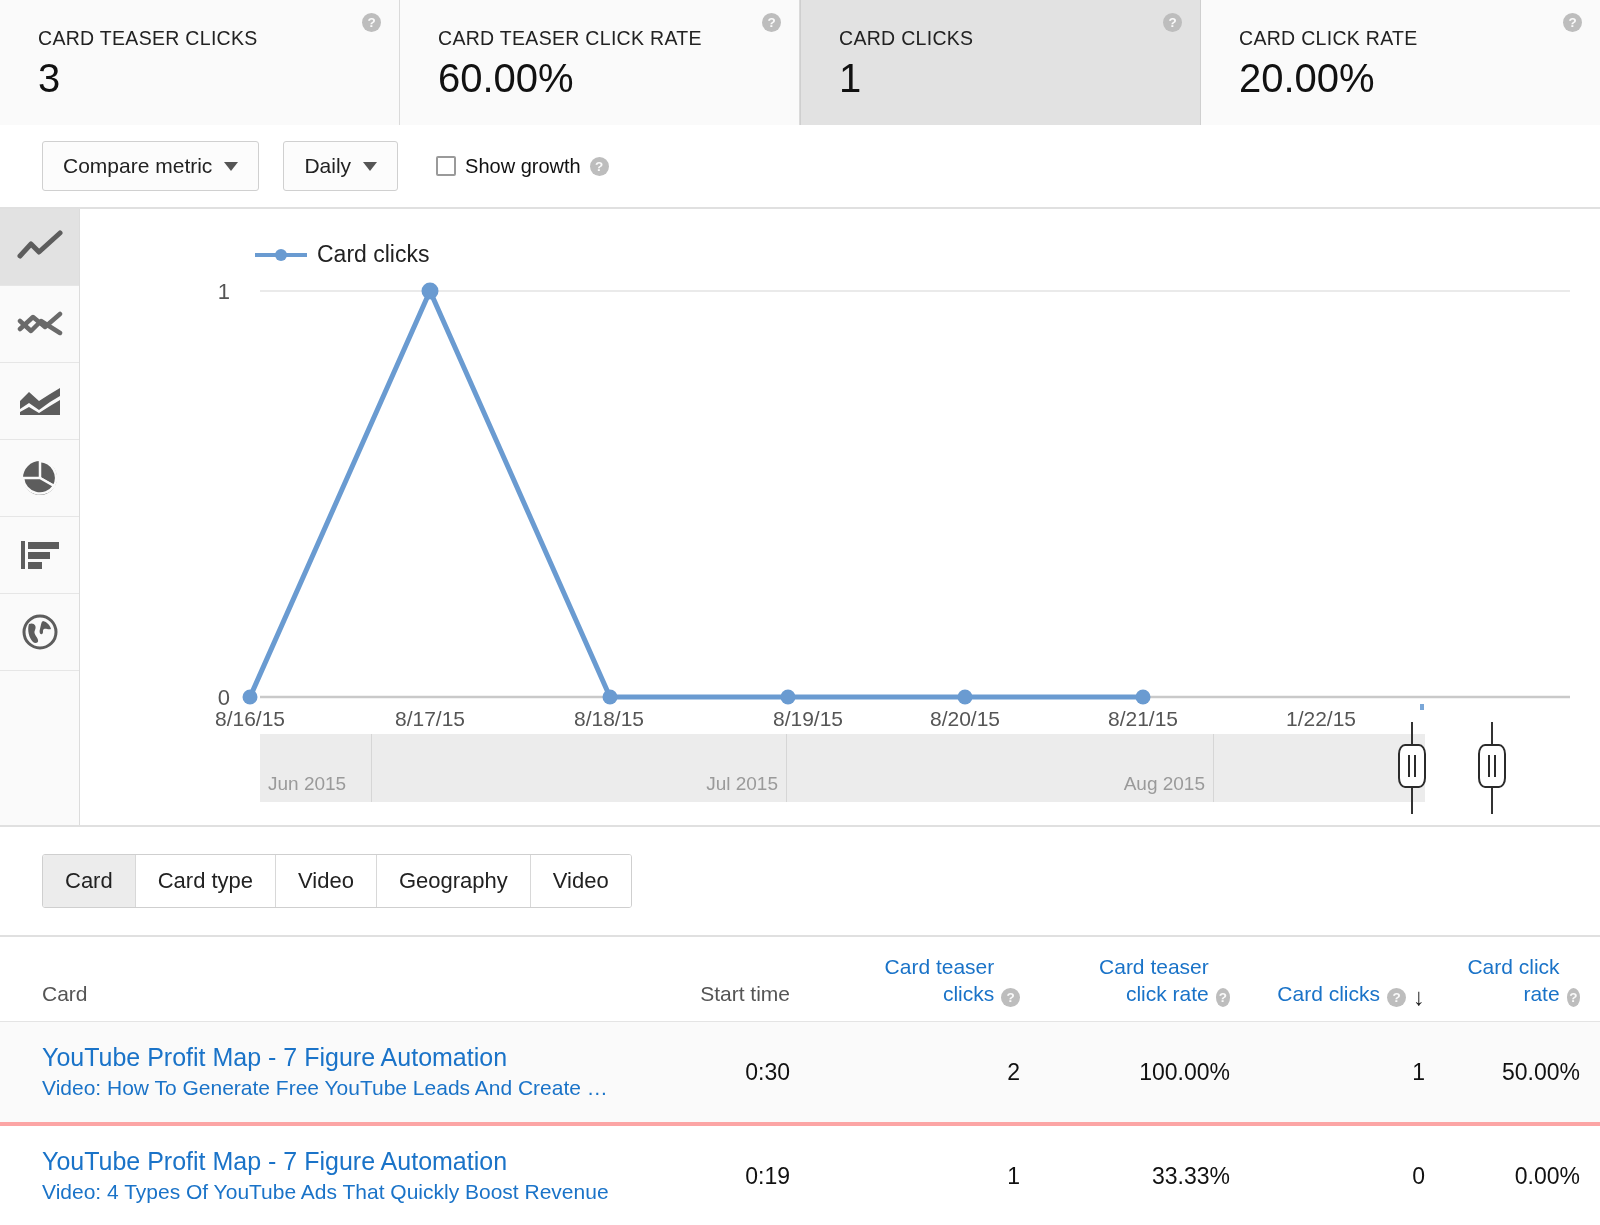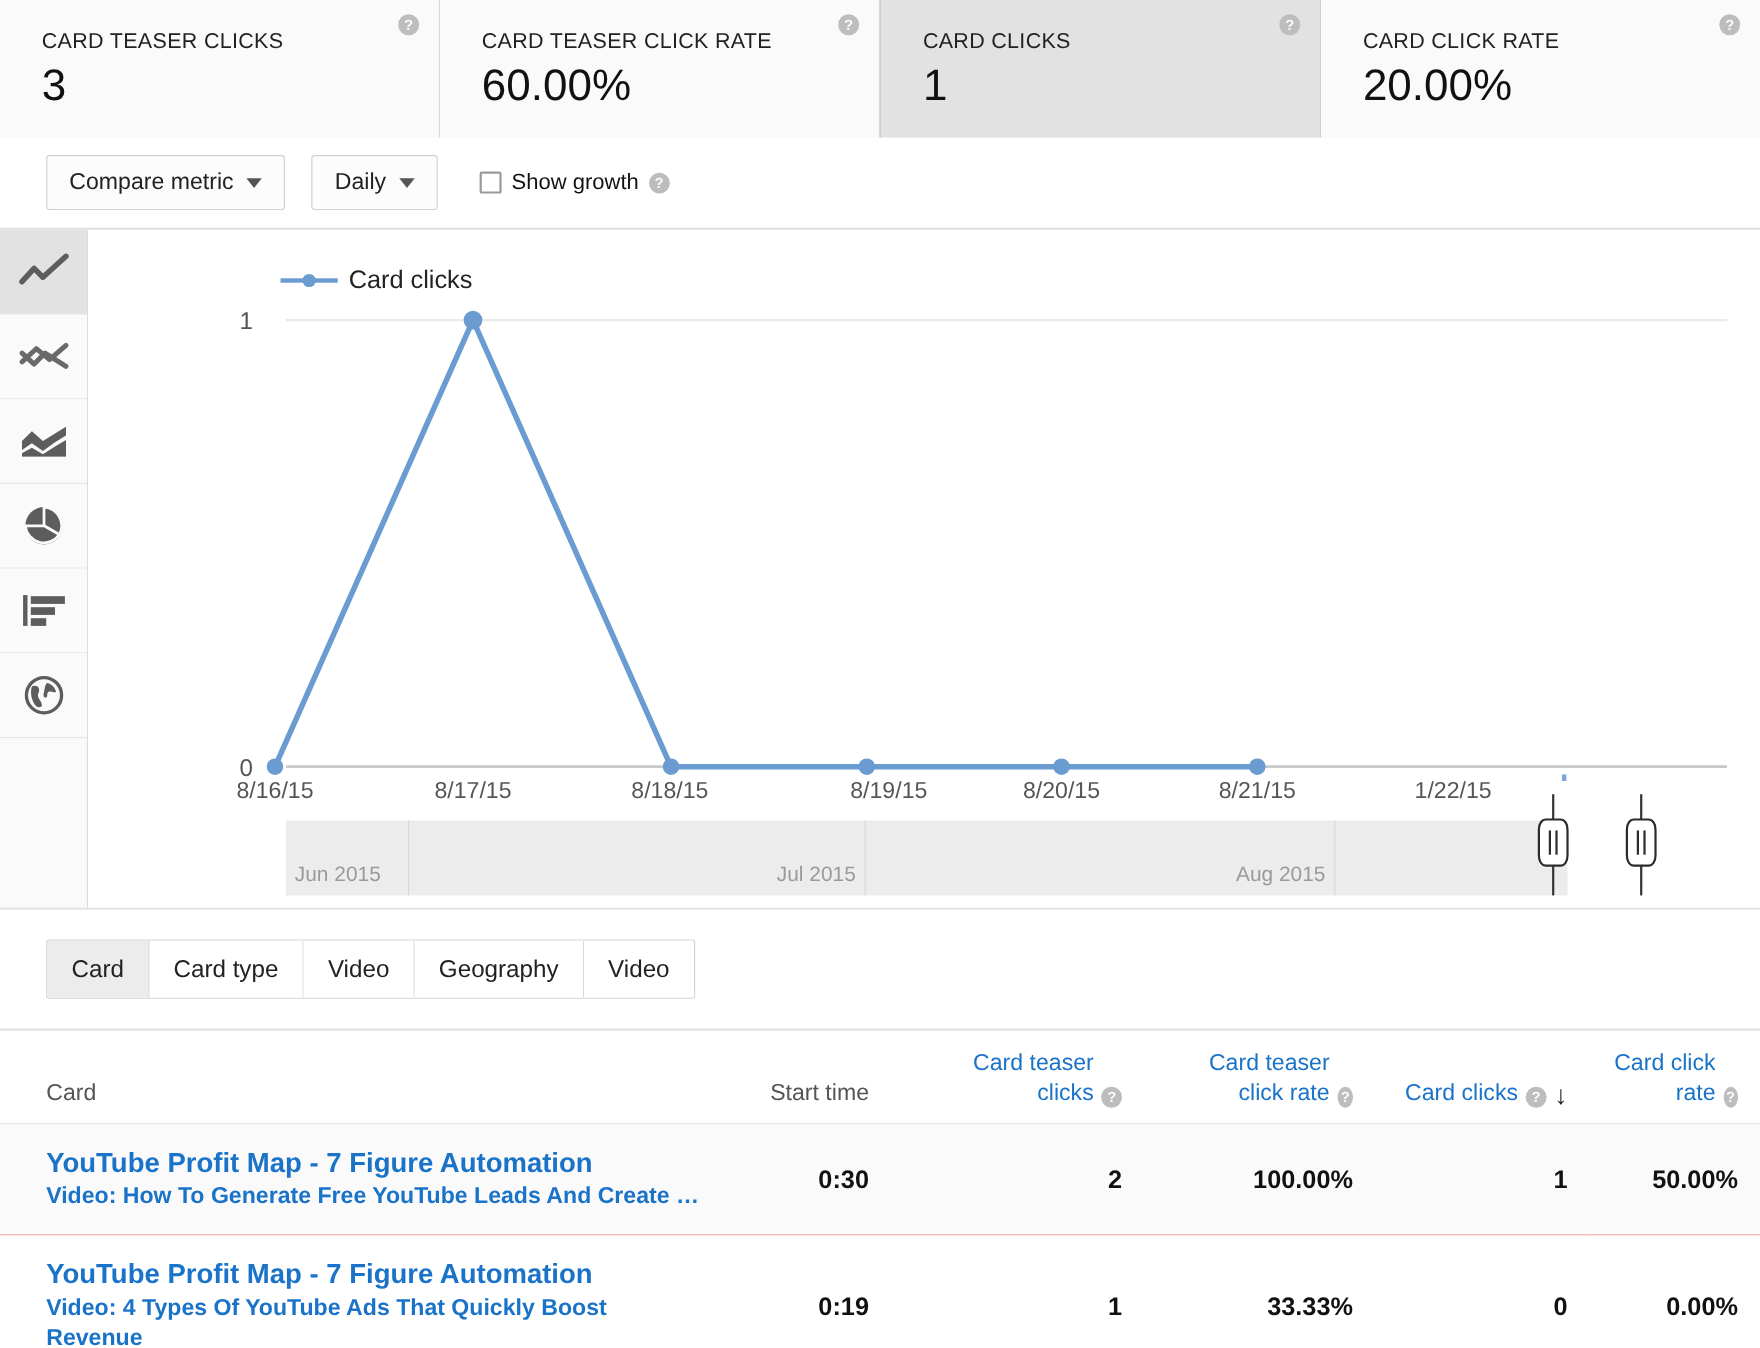--- a/index.html
+++ b/index.html
@@ -67,21 +67,21 @@
     content: ""; position: absolute; left: 20px; top: -4px; width: 12px; height: 12px;
     border-radius: 50%; background: #6a9bd1;
   }
   .legend-label { font-size: 23px; color: #222; }
   .plot { position: absolute; left: 0; top: 0; right: 0; bottom: 0; }
   .ylab { position: absolute; font-size: 22px; color: #555; text-align: right; width: 40px; }
   .xlab { position: absolute; font-size: 21px; color: #555; text-align: center; width: 140px; }
 
   
   .rangewrap { position: absolute; left: 180px; top: 525px; width: 1240px; height: 72px; }
-  .rangetrack { position: absolute; left: 0; top: 12px; width: 1165px; height: 68px; background: #ececec; }
+  .rangetrack { position: absolute; left: 0; top: 0; width: 1165px; height: 68px; background: #ececec; }
   .rangeseg { position: absolute; top: 0; height: 68px; border-right: 1px solid #d6d6d6; }
   .rangemonth { position: absolute; bottom: 7px; font-size: 19px; color: #9a9a9a; white-space: nowrap; }
   .handle { position: absolute; top: -12px; width: 2px; height: 92px; background: #333; }
   .grip {
     position: absolute; left: -13px; top: 22px; width: 28px; height: 44px;
     border: 2px solid #2b2b2b; background: #fff;
     border-radius: 7px/10px; display: flex; align-items: center; justify-content: center; gap: 4px;
   }
   .grip i { display: block; width: 2px; height: 22px; background: #2b2b2b; }
   .bluetick { position: absolute; top: -18px; left: 9px; width: 4px; height: 6px; background: #7aa7d8; }
@@ -101,21 +101,21 @@
   thead th {
     font-size: 21px; font-weight: 400; color: #1a73c8; vertical-align: bottom;
     padding: 16px 20px 14px 20px; text-align: right; line-height: 27px;
   }
   thead th.plain { color: #555; }
   thead th.left { text-align: left; padding-left: 42px; color: #555; }
   thead tr { border-bottom: 1px solid #e4e4e4; }
   .hdr-inner { display: inline-flex; align-items: flex-end; gap: 7px; justify-content: flex-end; }
   .hdr-text { display: inline-block; }
   .sortarrow { font-size: 24px; color: #222; line-height: 20px; }
-  tbody tr { border-bottom: 1px solid #fca5a5; font-weight: bold; }
+  tbody tr { border-bottom: 4px solid #fca5a5; }
   tbody tr.alt { background: #fafafa; }
   tbody td { padding: 20px 20px; font-size: 23px; color: #111; text-align: right; vertical-align: middle; }
   tbody td.left { text-align: left; padding-left: 42px; }
   .row-title { font-size: 25px; color: #1a73c8; line-height: 30px; cursor: pointer; }
   .row-sub { font-size: 21px; color: #1a73c8; line-height: 28px; margin-top: 2px; cursor: pointer; }
 </style>
 </head>
 <body>
 
 <div class="page">

